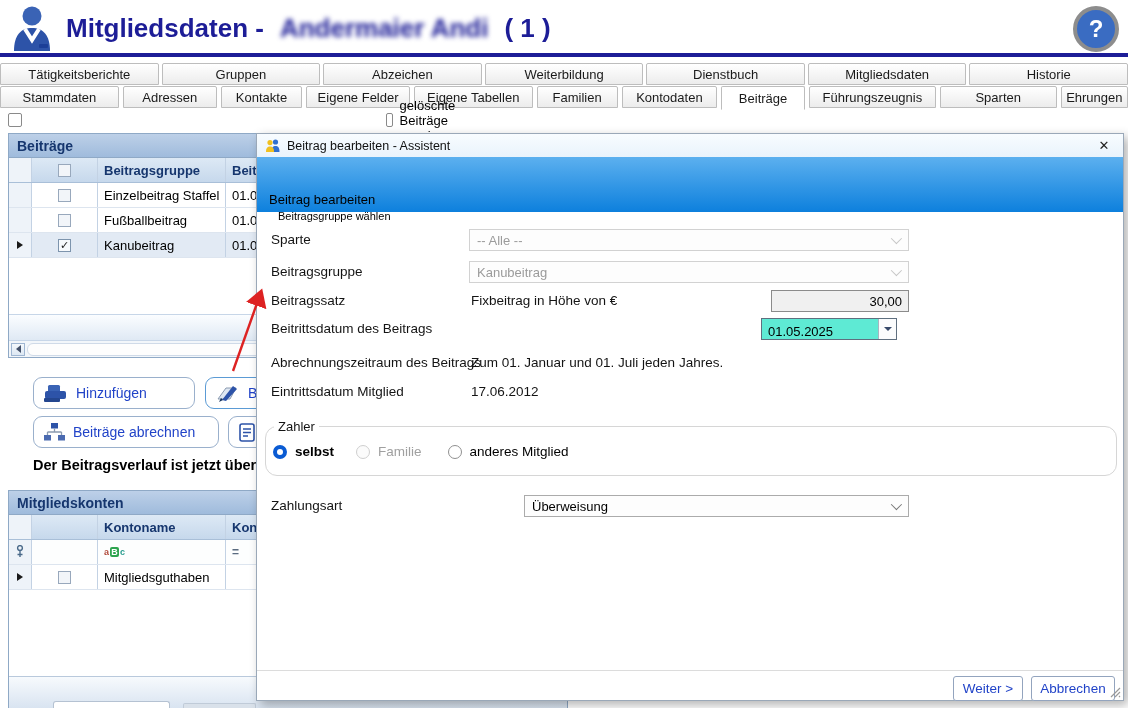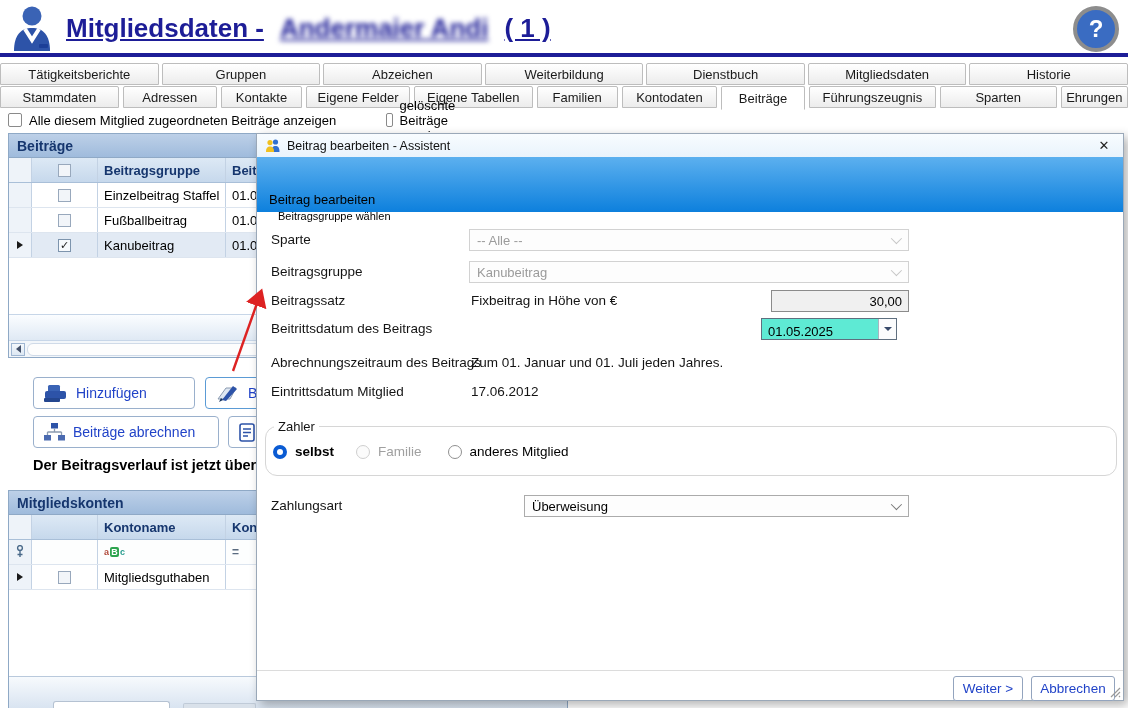--- a/index.html
+++ b/index.html
@@ -2,21 +2,21 @@
 <html><head>
 <meta charset="utf-8">
 <style>
   html,body{margin:0;padding:0;background:#fff;}
   .app{position:relative;width:1128px;height:708px;background:#fff;overflow:hidden;
        font-family:"Liberation Sans",sans-serif;color:#000;}
 
   
   .logo{position:absolute;left:8px;top:5px;}
   .page-title{position:absolute;left:66px;top:13px;font-size:26px;font-weight:bold;color:#1d1d97;
-              display:flex;gap:16px;white-space:nowrap;text-decoration:underline;}
+              display:flex;gap:16px;white-space:nowrap;}
   .blurname{filter:blur(2.6px);}
   .help-btn{position:absolute;right:9px;top:6px;width:46px;height:46px;border-radius:50%;
             background:#3a6cc2;border:4px solid #8d8d8d;color:#fff;font-size:24px;font-weight:bold;
             display:flex;align-items:center;justify-content:center;box-sizing:border-box;cursor:pointer;}
   .navrule{position:absolute;left:0;top:53px;width:1128px;height:4px;background:#1d1d97;}
 
   
   .tabs1{position:absolute;left:0;top:63px;width:1128px;height:22px;display:flex;gap:3px;}
   .tabs2{position:absolute;left:0;top:86px;width:1128px;height:22px;display:flex;gap:4px;}
   .tab{background:linear-gradient(#ffffff,#ececec);border:1px solid #bdbdbd;border-radius:2px 2px 0 0;
@@ -69,21 +69,21 @@
   .pfoot2{position:absolute;left:0;right:0;top:185px;bottom:0;
           background:linear-gradient(#f7fafd,#d9e4f1);border-top:1px solid #b9c9dc;}
   .abc{display:flex;align-items:flex-end;gap:1px;font-size:9px;font-weight:bold;line-height:1;}
   .abc .la{color:#b14a3c;}
   .abc .lb{background:#2ea44f;color:#fff;width:9px;height:10px;border-radius:2px;
            display:flex;align-items:center;justify-content:center;}
   .abc .lc{color:#2a9d8f;}
   .eqf{color:#5a6b80;font-weight:bold;font-size:12px;}
 
   
-  .btn{position:absolute;height:32px;background:#fff;border:1px solid #9ab0cc;border-radius:4px;
+  .btn{position:absolute;height:32px;background:#fff;border:1px solid #9ab0cc;border-radius:9px;
        display:flex;align-items:center;gap:8px;padding:0 10px;font-size:14px;color:#2143c8;
        box-sizing:border-box;white-space:nowrap;overflow:hidden;cursor:pointer;}
   #btnAdd{left:33px;top:377px;width:162px;}
   #btnEdit{left:205px;top:377px;width:160px;border-color:#5b9bd5;}
   #btnSettle{left:33px;top:416px;width:186px;}
   #btnDoc{left:228px;top:416px;width:140px;}
   .status-text{position:absolute;left:33px;top:457px;font-size:14.5px;font-weight:bold;color:#000;white-space:nowrap;}
 
   
   .sliver1{position:absolute;left:53px;top:701px;width:117px;height:7px;background:#fff;
@@ -186,21 +186,20 @@
     <div class="tab" style="width:98px">Kontodaten</div>
     <div class="tab active" style="width:86px">Beiträge</div>
     <div class="tab" style="width:130px">Führungszeugnis</div>
     <div class="tab" style="width:120px">Sparten</div>
     <div class="tab" style="width:69px">Ehrungen</div>
   </div>
 
   <div class="cbrow">
     <div class="cb1">
       <span class="wincb"></span>
-      <span>Alle diesem Mitglied zugeordneten Beiträge anzeigen</span>
     </div>
     <div class="cb2">
       <span class="wincb"></span>
       <span>gelöschte Beiträge anzeigen</span>
     </div>
   </div>
 
   <div class="panel" id="beitraegePanel">
     <div class="panel-hdr">
       <span>Beiträge</span>

